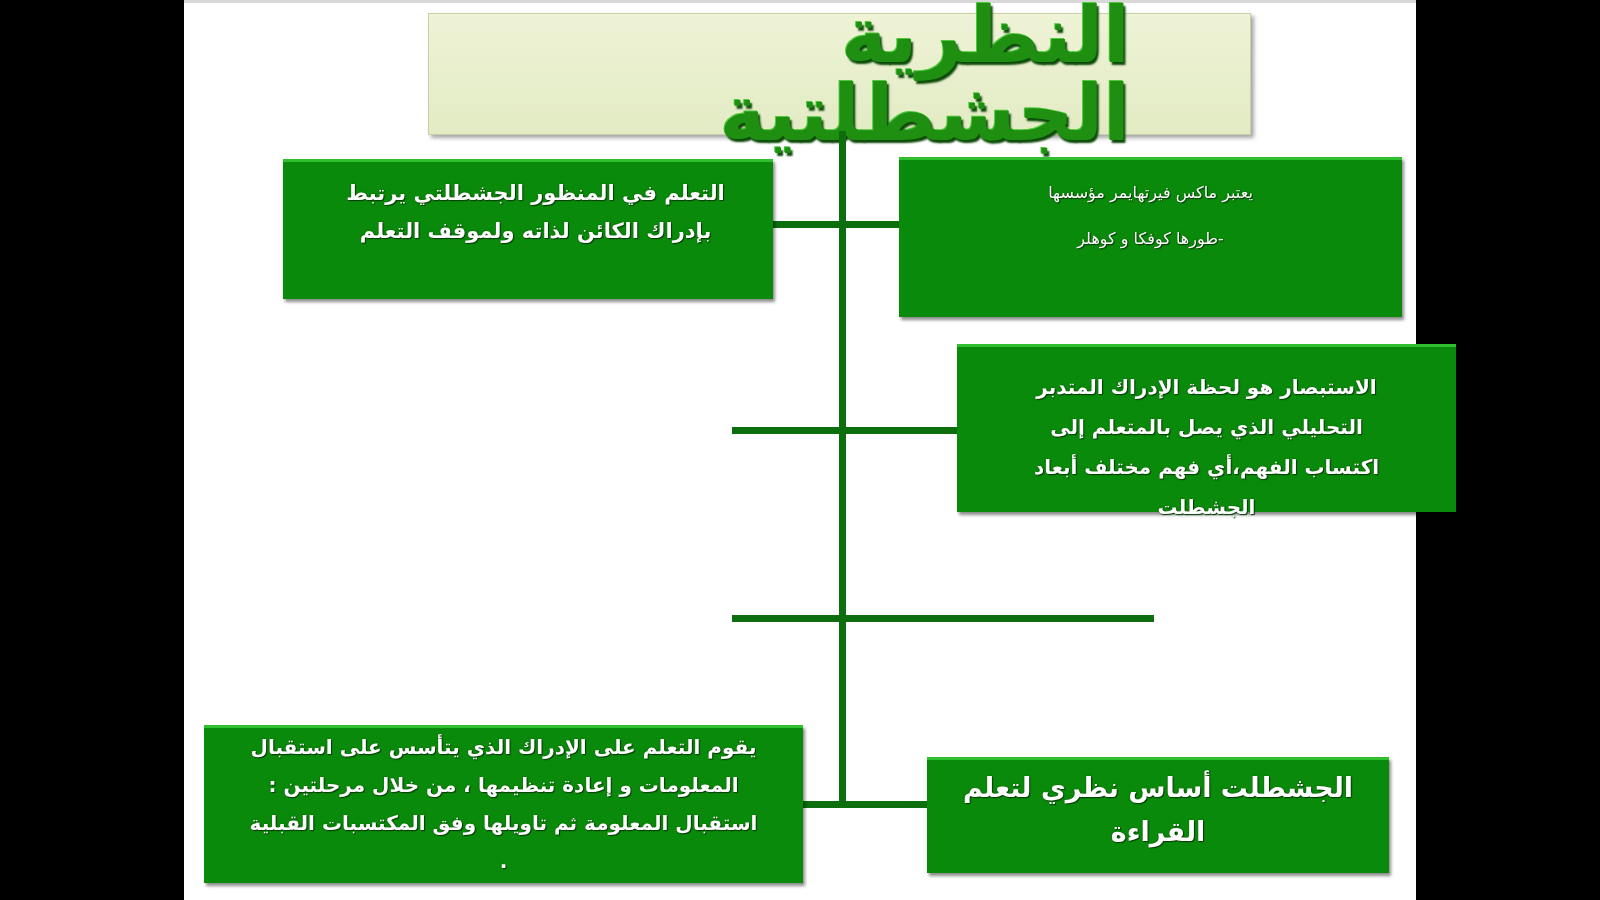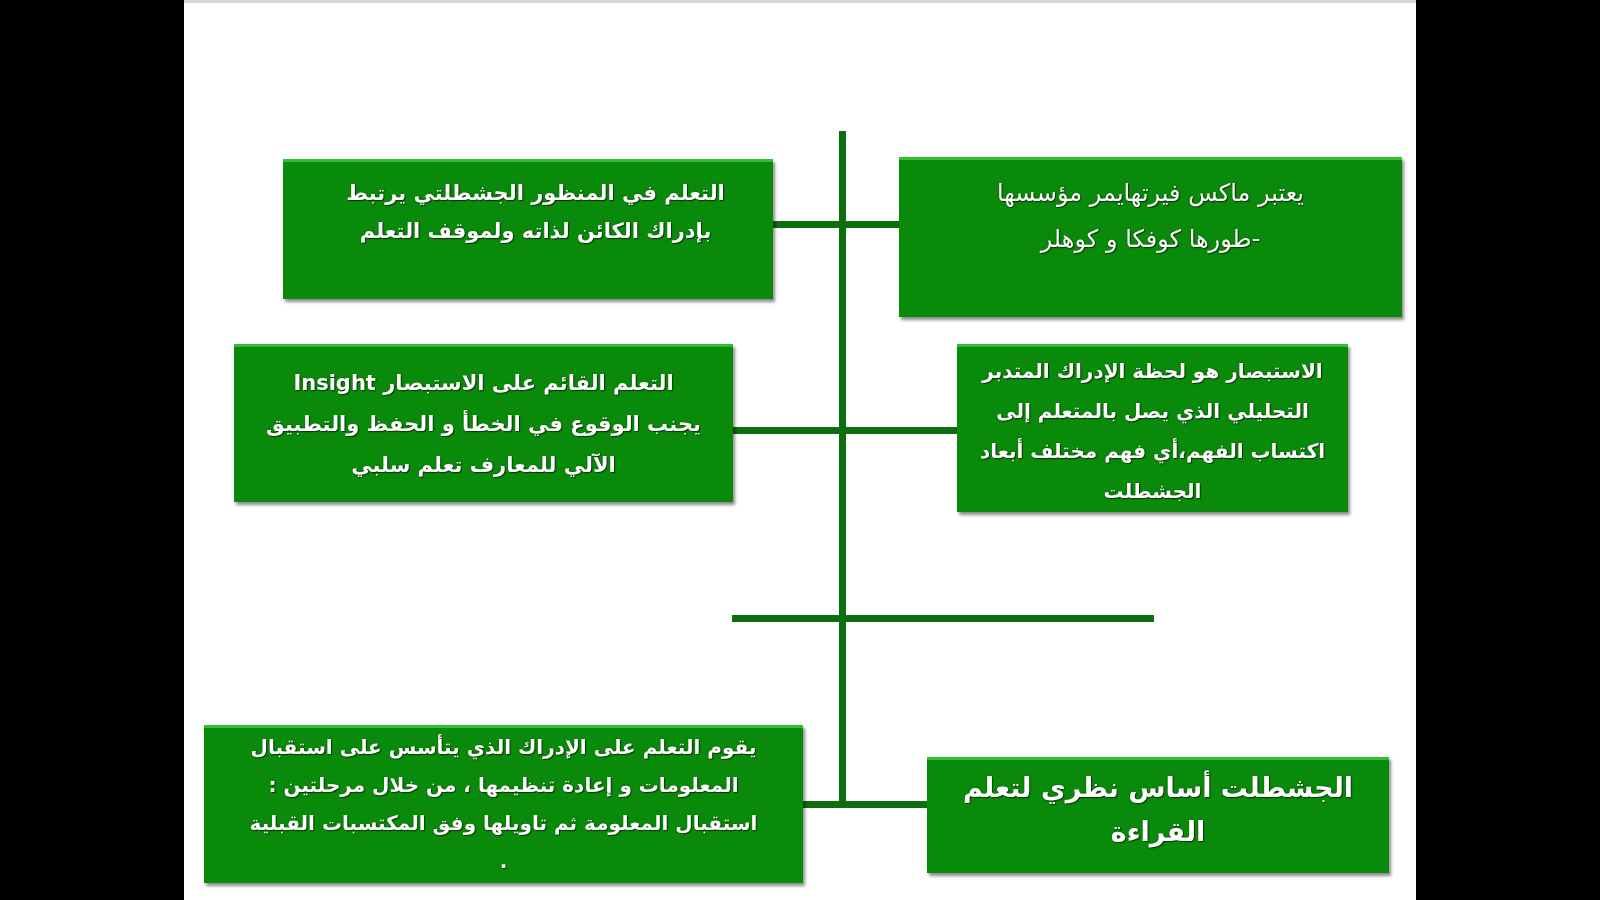--- a/index.html
+++ b/index.html
@@ -72,56 +72,54 @@
     }
     .fs-md { font-size: 21px; line-height: 38px; }
     .fs-sm { font-size: 20px; line-height: 40px; }
     .fs-lg { font-size: 27px; line-height: 44px; }
   </style>
 </head>
 <body>
 
 <div class="slide">
 
+  <div class="title-box" style="left:244px;">
+    <span class="title-text">النظرية الجشطلتية</span>
+  </div>
 
   <div class="line" style="left:655px; top:128px; width:7px; height:676px;"></div>
 
   <div class="line" style="left:588px; top:218px; width:312px; height:7px;"></div>
 
   <div class="line" style="left:548px; top:424px; width:410px; height:7px;"></div>
 
   <div class="line" style="left:548px; top:612px; width:422px; height:7px;"></div>
 
   <div class="line" style="left:618px; top:798px; width:312px; height:7px;"></div>
 
   <div class="box" style="left:99px; top:156px; width:490px; height:140px;padding-left:29px;">
     <div class="box-text fs-md">التعلم في المنظور الجشطلتي يرتبط
 بإدراك الكائن لذاته ولموقف التعلم</div>
   </div>
 
-  <div class="box" style="left:50px; top:341px; width:499px; height:158px; padding-top:16px;">
-    <div class="box-text fs-md" style="line-height:41px;">التعلم القائم على الاستبصار Insight
-يجنب الوقوع في الخطأ و الحفظ والتطبيق
-الآلي للمعارف تعلم سلبي</div>
-  </div>
 
 
   <div class="box" style="left:20px; top:722px; width:599px; height:158px; padding-top:0px;">
     <div class="box-text fs-sm" style="line-height:38px;">يقوم التعلم على الإدراك الذي يتأسس على استقبال
 المعلومات و إعادة تنظيمها ، من خلال مرحلتين :
 استقبال المعلومة ثم تاويلها وفق المكتسبات القبلية
 .</div>
   </div>
 
   <div class="box" style="left:715px; top:154px; width:503px; height:160px; padding-top:10px;">
-    <div class="box-text fs-md" style="font-weight:normal; font-size:24px; line-height:46px;">يعتبر ماكس فيرتهايمر مؤسسها
+    <div class="box-text fs-md" style="font-weight:normal; font-size:16px; line-height:46px;">يعتبر ماكس فيرتهايمر مؤسسها
 -طورها كوفكا و كوهلر</div>
   </div>
 
-  <div class="box" style="left:773px; top:341px; width:391px; height:168px; padding-top:4px;">
+  <div class="box" style="left:773px; top:341px; width:499px; height:168px; padding-top:20px;">
     <div class="box-text fs-sm">الاستبصار هو لحظة الإدراك المتدبر
 التحليلي الذي يصل بالمتعلم إلى
 اكتساب الفهم،أي فهم مختلف أبعاد
 الجشطلت</div>
   </div>
 
 
   <div class="box" style="left:743px; top:722px; width:462px; height:116px; padding-top:6px;margin-top:32px;">
     <div class="box-text fs-lg">الجشطلت أساس نظري لتعلم
 القراءة</div>

